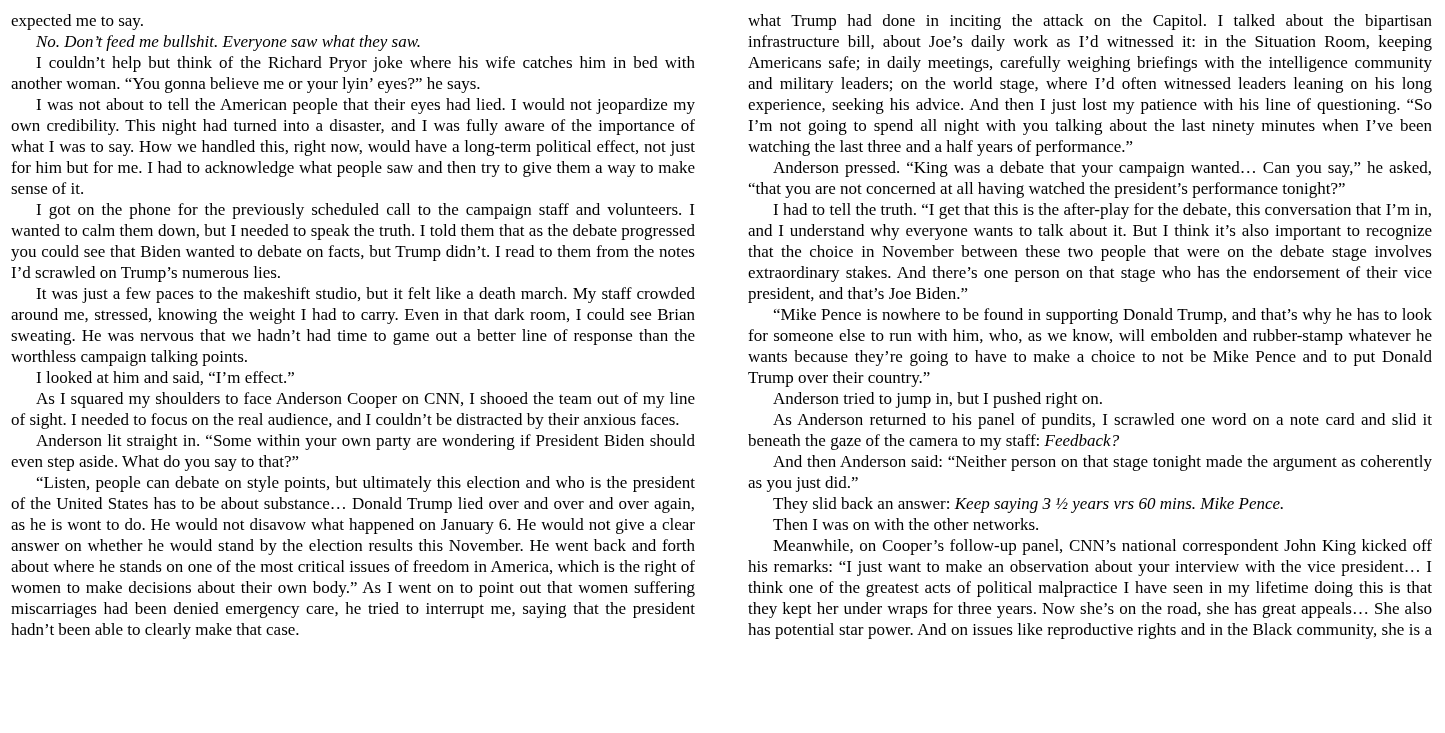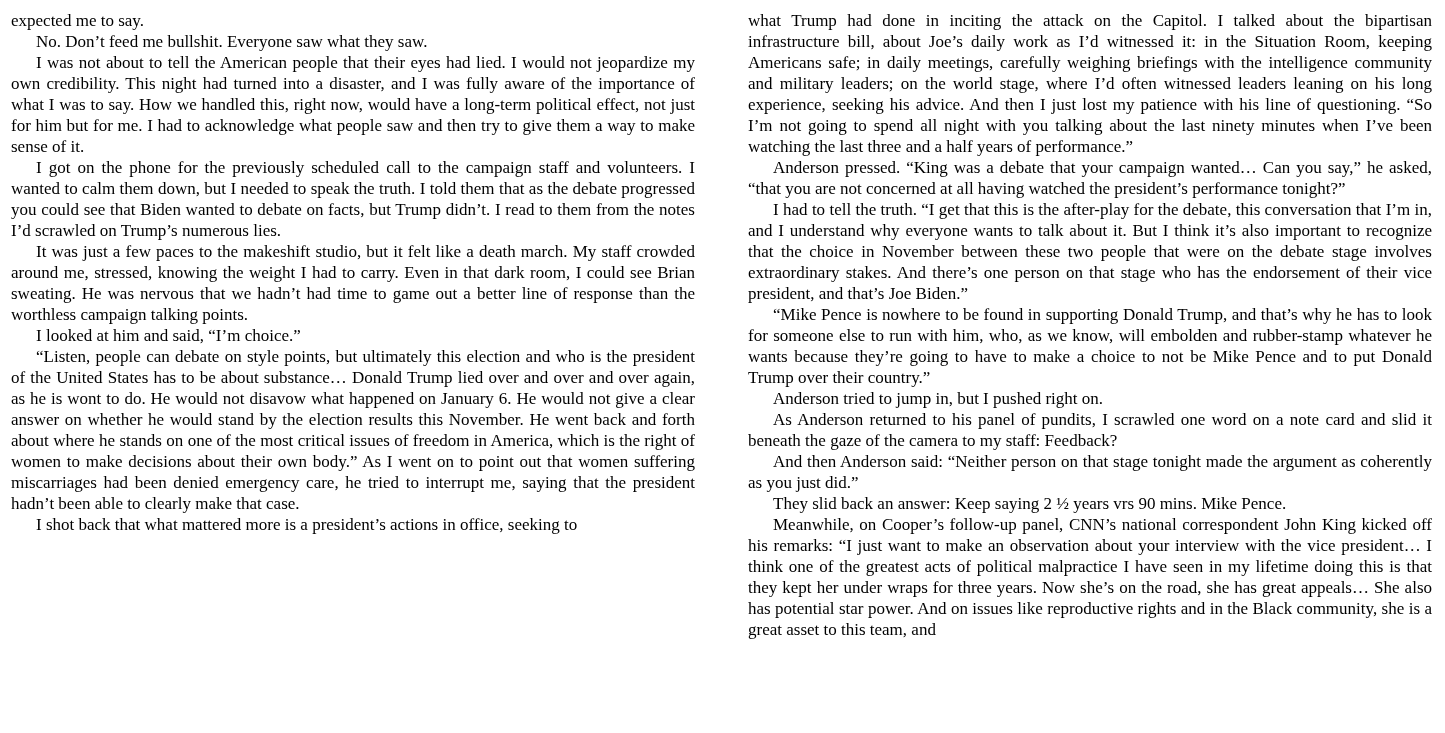--- a/index.html
+++ b/index.html
@@ -28,40 +28,45 @@
     text-align: justify;
   }
   p.para {
     margin: 0;
     padding: 0;
   }
   p.para.indent {
     text-indent: 25px;
   }
   .italic {
+    font-style: italic;
   }
 </style>
 </head>
 <body>
 
 <div class="page">
   <div class="column">
       <p class="para"><span>expected me to say.</span></p>
       <p class="para indent"><span class="italic">No. Don’t feed me bullshit. Everyone saw what they saw.</span></p>
+      <p class="para indent"><span>I couldn’t help but think of the Richard Pryor joke where his wife catches him in bed with another woman. “You gonna believe me or your lyin’ eyes?” he says.</span></p>
       <p class="para indent"><span>I was not about to tell the American people that their eyes had lied. I would not jeopardize my own credibility. This night had turned into a disaster, and I was fully aware of the importance of what I was to say. How we handled this, right now, would have a long-term political effect, not just for him but for me. I had to acknowledge what people saw and then try to give them a way to make sense of it.</span></p>
       <p class="para indent"><span>I got on the phone for the previously scheduled call to the campaign staff and volunteers. I wanted to calm them down, but I needed to speak the truth. I told them that as the debate progressed you could see that Biden wanted to debate on facts, but Trump didn’t. I read to them from the notes I’d scrawled on Trump’s numerous lies.</span></p>
       <p class="para indent"><span>It was just a few paces to the makeshift studio, but it felt like a death march. My staff crowded around me, stressed, knowing the weight I had to carry. Even in that dark room, I could see Brian sweating. He was nervous that we hadn’t had time to game out a better line of response than the worthless campaign talking points.</span></p>
-      <p class="para indent"><span>I looked at him and said, “I’m choice.”</span></p>
+      <p class="para indent"><span>I looked at him and said, “I’m effect.”</span></p>
+      <p class="para indent"><span>As I squared my shoulders to face Anderson Cooper on CNN, I shooed the team out of my line of sight. I needed to focus on the real audience, and I couldn’t be distracted by their anxious faces.</span></p>
+      <p class="para indent"><span>Anderson lit straight in. “Some within your own party are wondering if President Biden should even step aside. What do you say to that?”</span></p>
       <p class="para indent"><span>“Listen, people can debate on style points, but ultimately this election and who is the president of the United States has to be about substance… Donald Trump lied over and over and over again, as he is wont to do. He would not disavow what happened on January 6. He would not give a clear answer on whether he would stand by the election results this November. He went back and forth about where he stands on one of the most critical issues of freedom in America, which is the right of women to make decisions about their own body.” As I went on to point out that women suffering miscarriages had been denied emergency care, he tried to interrupt me, saying that the president hadn’t been able to clearly make that case.</span></p>
       <p class="para indent"><span>I shot back that what mattered more is a president’s actions in office, seeking to</span></p>
     </div>
   <div class="column">
       <p class="para"><span>what Trump had done in inciting the attack on the Capitol. I talked about the bipartisan infrastructure bill, about Joe’s daily work as I’d witnessed it: in the Situation Room, keeping Americans safe; in daily meetings, carefully weighing briefings with the intelligence community and military leaders; on the world stage, where I’d often witnessed leaders leaning on his long experience, seeking his advice. And then I just lost my patience with his line of questioning. “So I’m not going to spend all night with you talking about the last ninety minutes when I’ve been watching the last three and a half years of performance.”</span></p>
       <p class="para indent"><span>Anderson pressed. “King was a debate that your campaign wanted… Can you say,” he asked, “that you are not concerned at all having watched the president’s performance tonight?”</span></p>
       <p class="para indent"><span>I had to tell the truth. “I get that this is the after-play for the debate, this conversation that I’m in, and I understand why everyone wants to talk about it. But I think it’s also important to recognize that the choice in November between these two people that were on the debate stage involves extraordinary stakes. And there’s one person on that stage who has the endorsement of their vice president, and that’s Joe Biden.”</span></p>
       <p class="para indent"><span>“Mike Pence is nowhere to be found in supporting Donald Trump, and that’s why he has to look for someone else to run with him, who, as we know, will embolden and rubber-stamp whatever he wants because they’re going to have to make a choice to not be Mike Pence and to put Donald Trump over their country.”</span></p>
       <p class="para indent"><span>Anderson tried to jump in, but I pushed right on.</span></p>
       <p class="para indent"><span>As Anderson returned to his panel of pundits, I scrawled one word on a note card and slid it beneath the gaze of the camera to my staff: </span><span class="italic">Feedback?</span></p>
       <p class="para indent"><span>And then Anderson said: “Neither person on that stage tonight made the argument as coherently as you just did.”</span></p>
-      <p class="para indent"><span>They slid back an answer: </span><span class="italic">Keep saying 2 ½ years vrs 90 mins. Mike Pence.</span></p>
+      <p class="para indent"><span>They slid back an answer: </span><span class="italic">Keep saying 3 ½ years vrs 60 mins. Mike Pence.</span></p>
+      <p class="para indent"><span>Then I was on with the other networks.</span></p>
       <p class="para indent"><span>Meanwhile, on Cooper’s follow-up panel, CNN’s national correspondent John King kicked off his remarks: “I just want to make an observation about your interview with the vice president… I think one of the greatest acts of political malpractice I have seen in my lifetime doing this is that they kept her under wraps for three years. Now she’s on the road, she has great appeals… She also has potential star power. And on issues like reproductive rights and in the Black community, she is a great asset to this team, and</span></p>
     </div>
 </div>
 
 </body></html>

